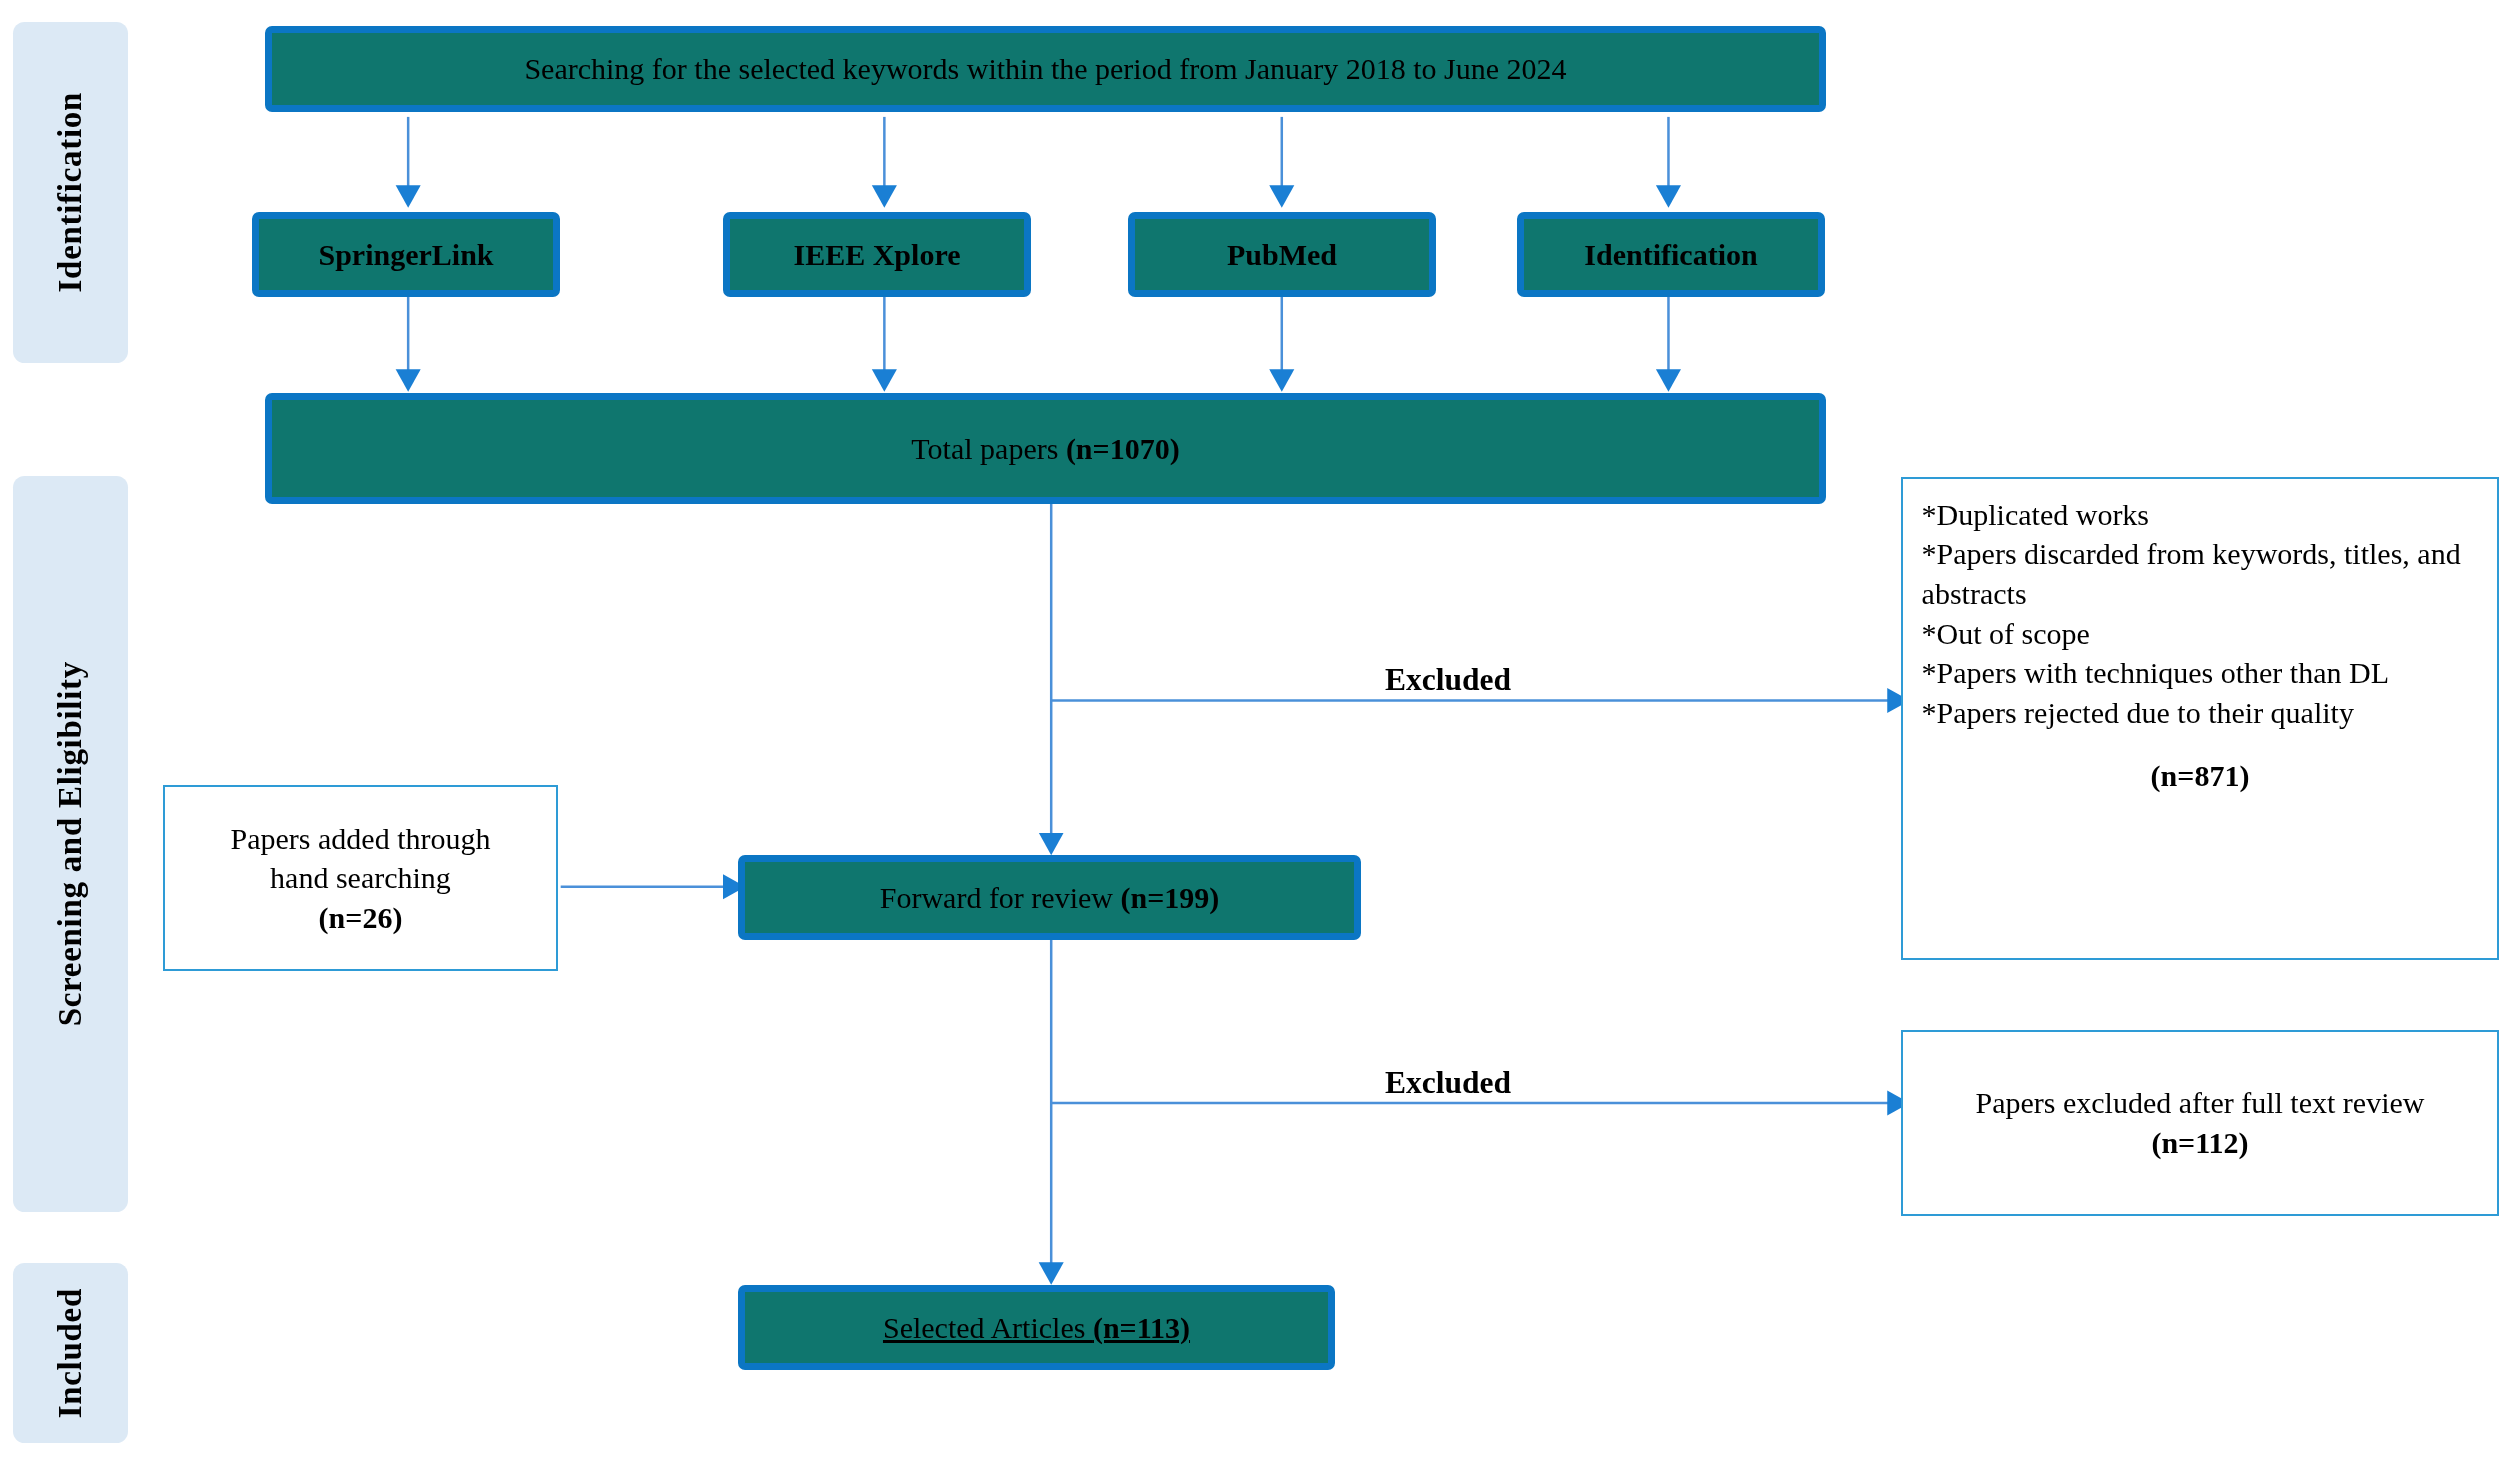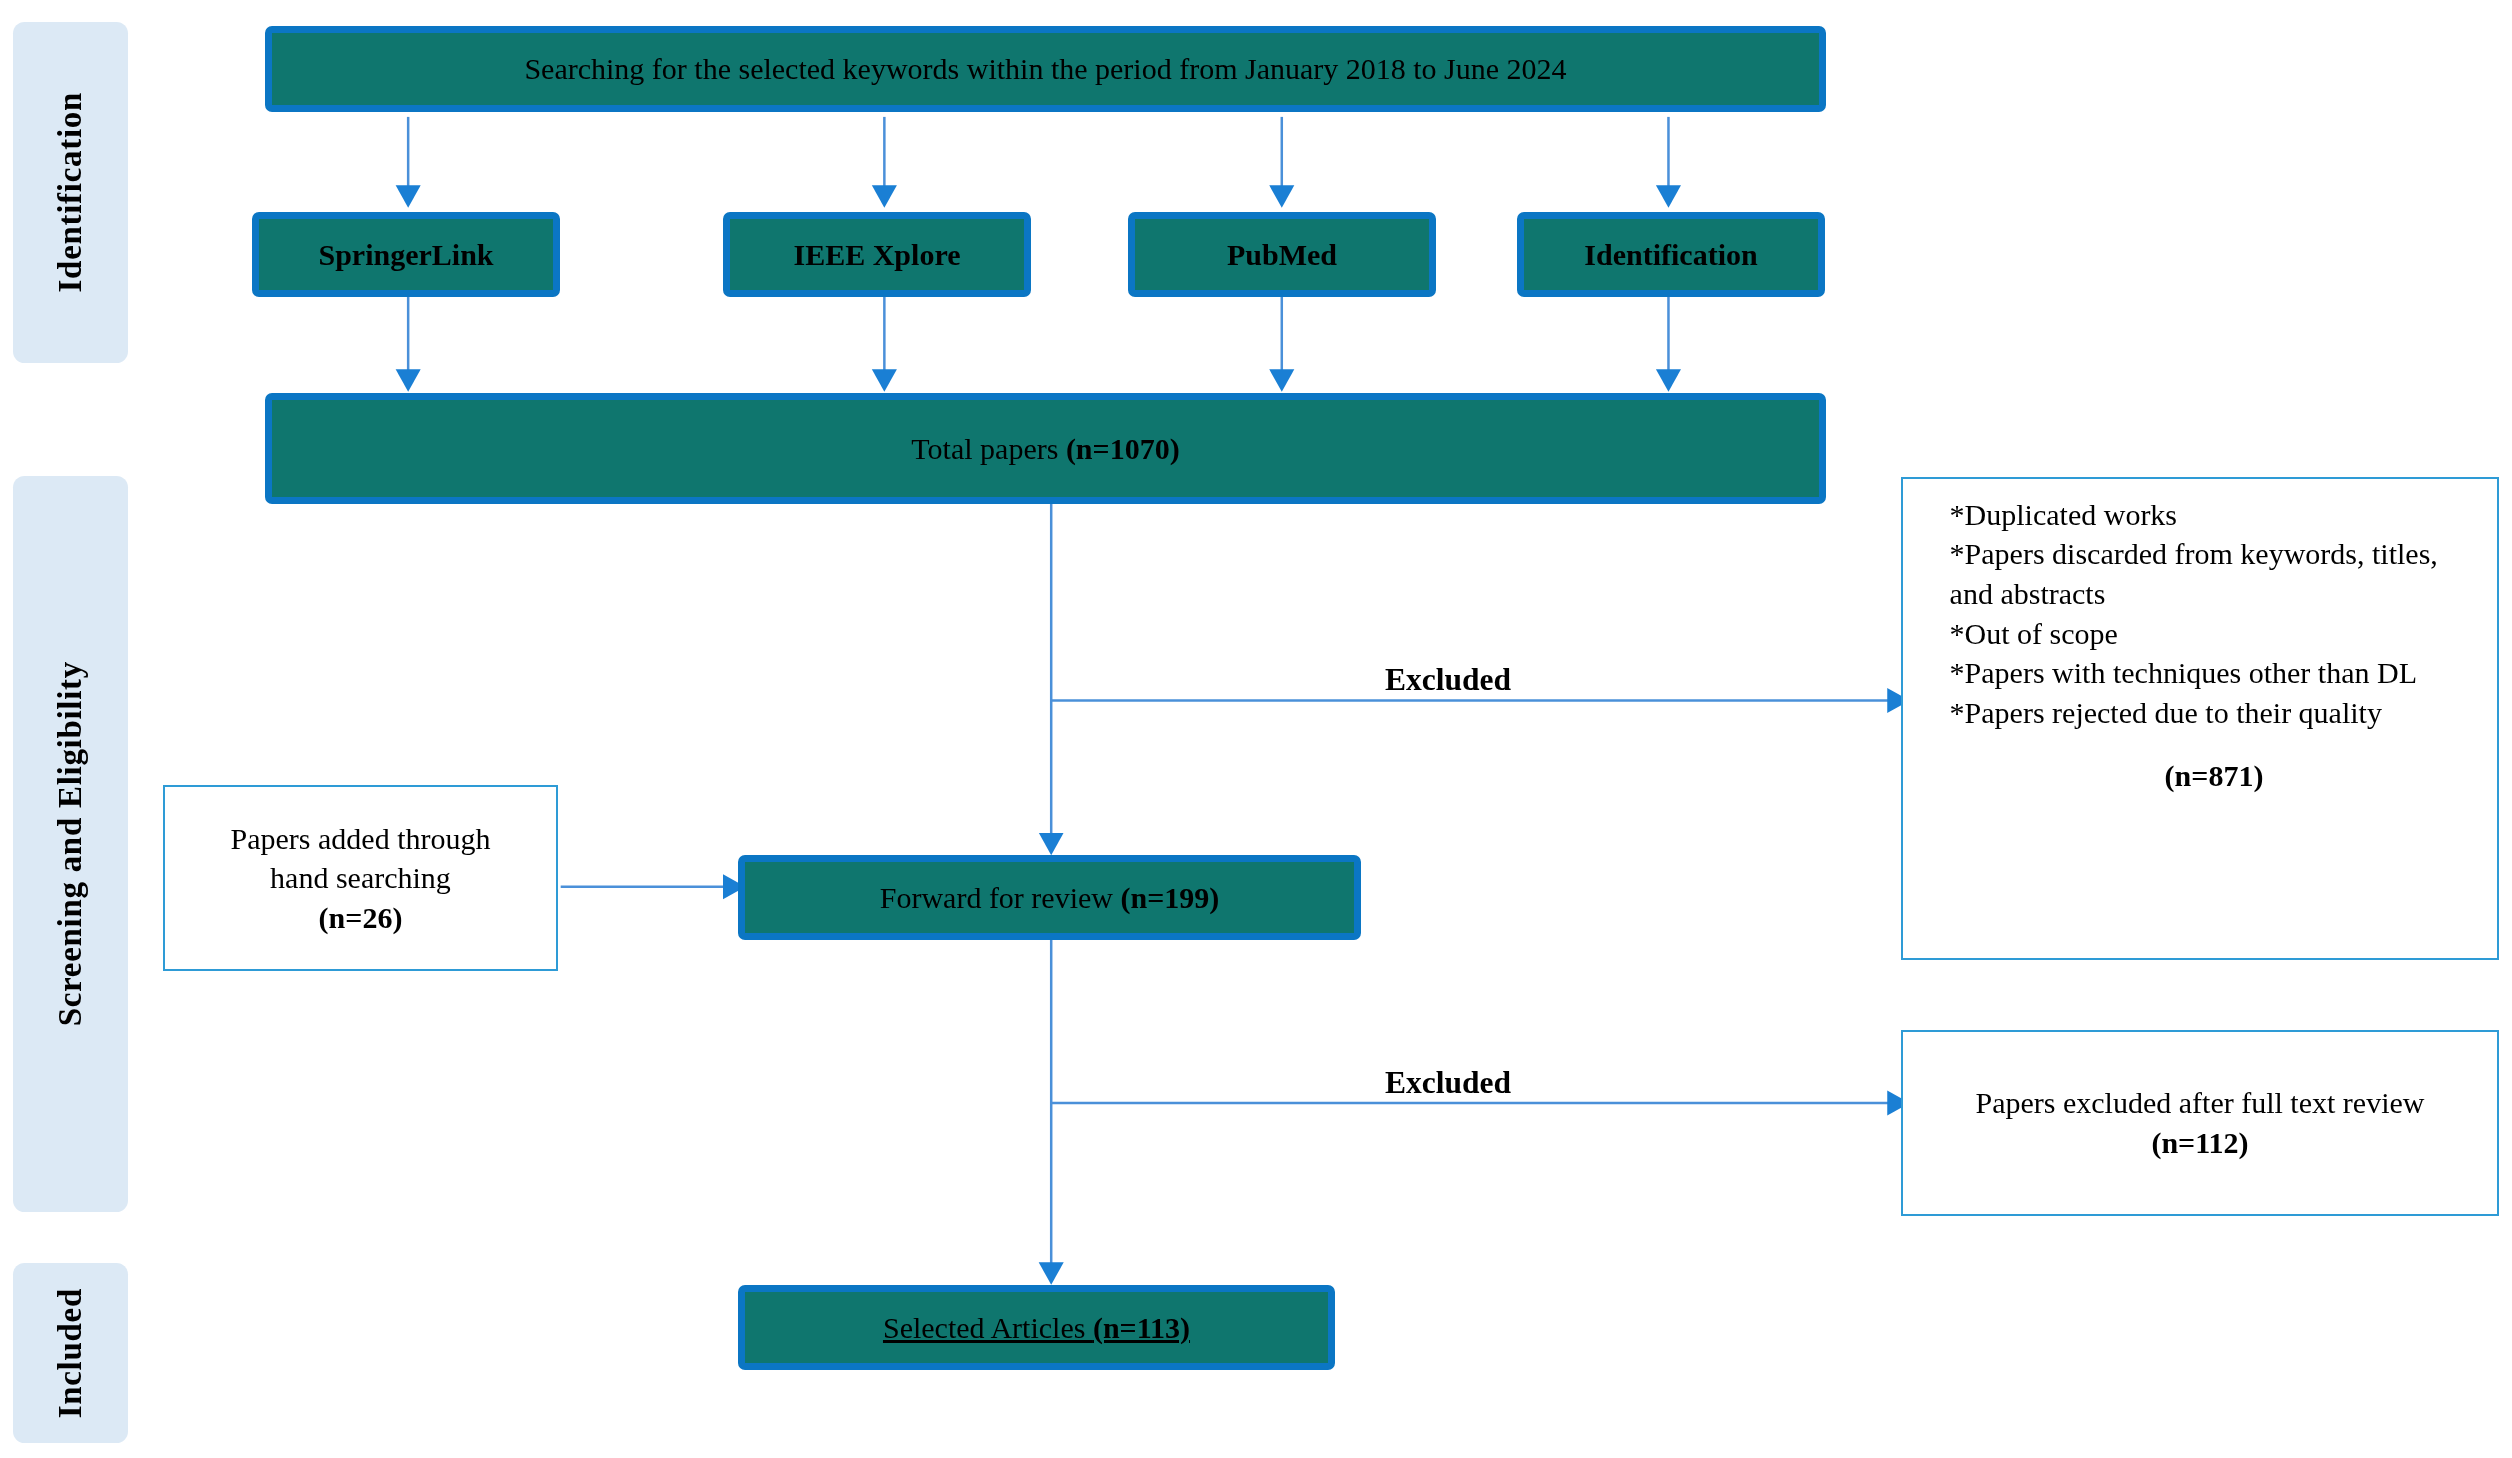--- a/index.html
+++ b/index.html
@@ -17,21 +17,21 @@
   
   .pbox{position:absolute;box-sizing:border-box;background:#0f766e;
         border:7.2px solid #0b76c4;border-radius:7px;
         display:flex;align-items:center;justify-content:center;
         text-align:center;font-size:30px;line-height:1.25;margin-top:10px;}
   .pbox.small{font-size:30px;font-weight:bold;}
 
   
   .nbox{position:absolute;box-sizing:border-box;background:#fff;
         border:2.1px solid #2e9bd6;
-        font-size:30px;line-height:1.32;padding-left:28px;}
+        font-size:30px;line-height:1.32;}
   .nbox .lines{padding:15.8px 18.6px 0 18.6px;}
   .nbox .ntotal{text-align:center;font-weight:bold;margin-top:24px;}
   .nbox.centered{display:flex;flex-direction:column;align-items:center;
                  justify-content:center;text-align:center;padding:0 15.8px;}
 
   .nb{font-weight:bold;}
 
   
   #wires{position:absolute;left:0;top:0;width:2512px;height:1459px;
          pointer-events:none;}

